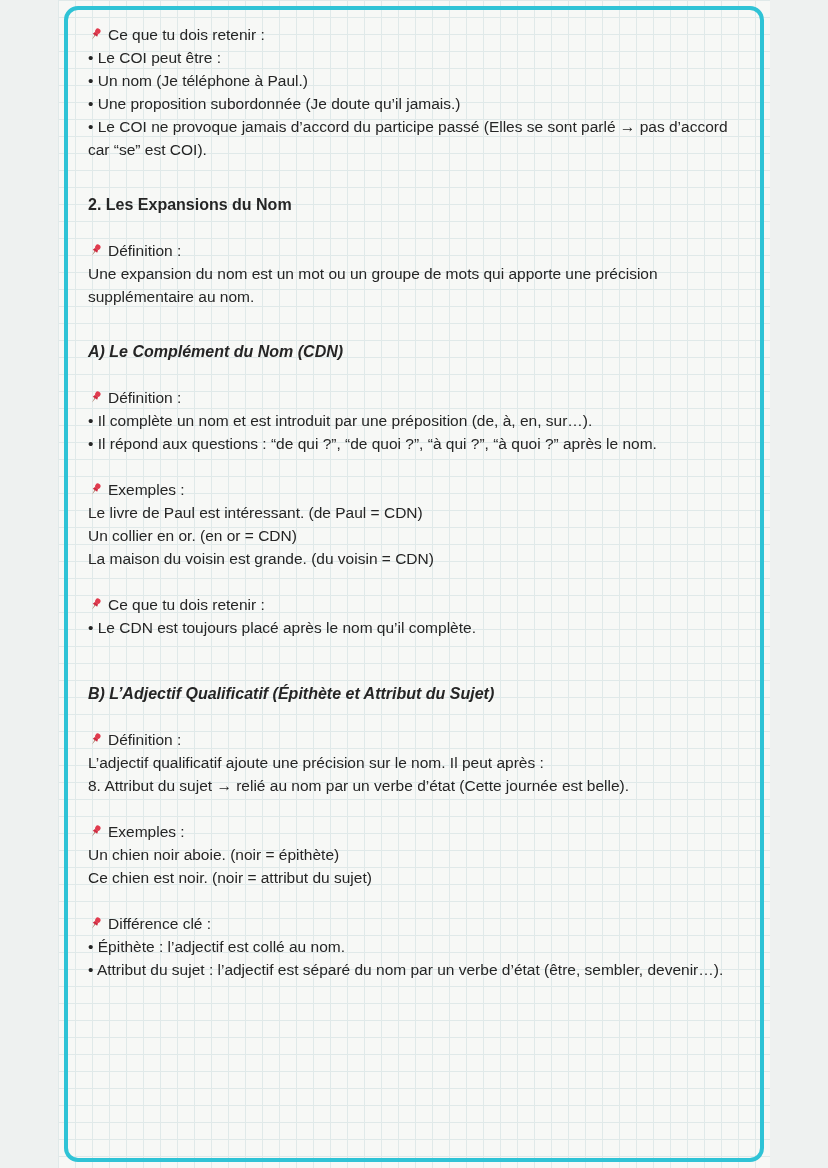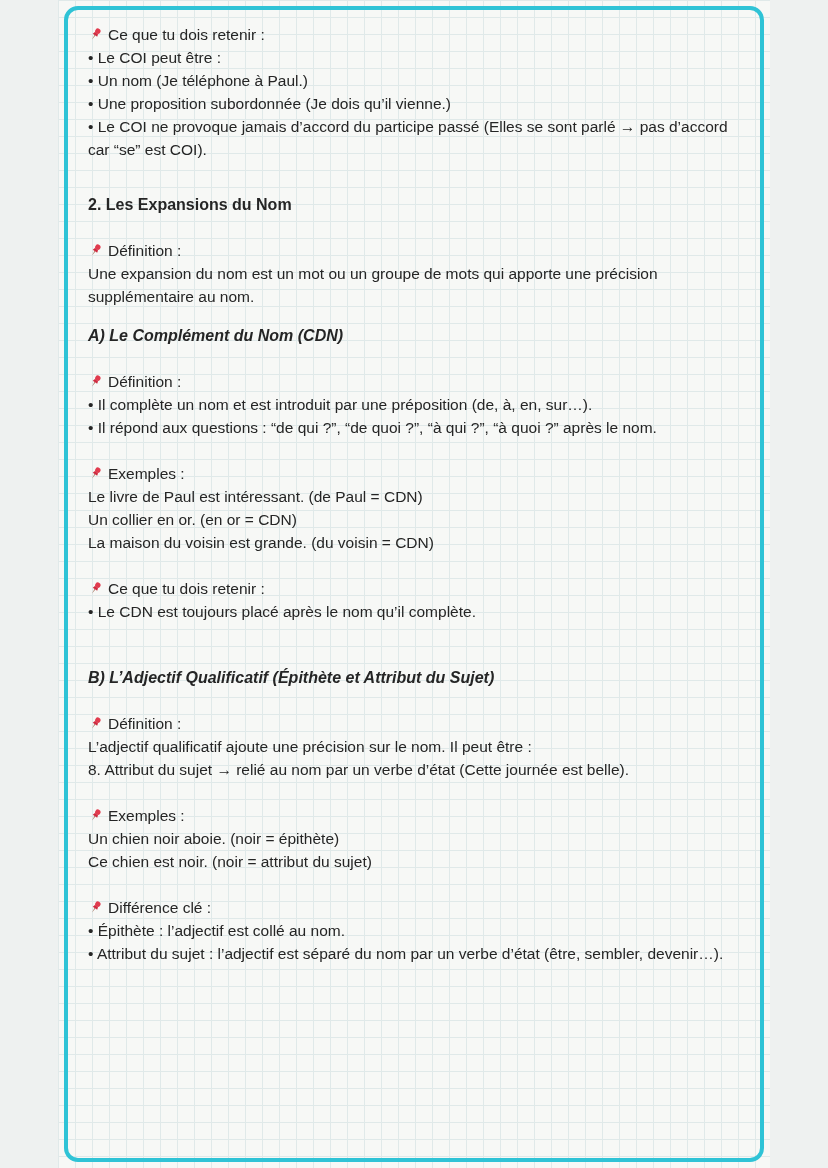--- a/index.html
+++ b/index.html
@@ -42,21 +42,21 @@
   .heading {
     font-weight: bold;
     font-size: 16px;
     margin-top: 32px;
     line-height: 23px;
   }
   .subheading {
     font-weight: bold;
     font-style: italic;
     font-size: 16px;
-    margin-top: 16px;
+    margin-top: 32px;
     line-height: 23px;
   }
   .subheading.big-gap { margin-top: 43px; }
   .pin-svg {
     width: 15px;
     height: 15px;
     margin-right: 5px;
     vertical-align: -2px;
   }
   .hidden-defs {
@@ -85,21 +85,21 @@
   <div class="content">
 
     <section class="group">
       <div class="line">
         <svg class="pin-svg" viewBox="0 0 24 24">
             <use href="#pinshape"></use>
           </svg><span>Ce que tu dois retenir :</span>
       </div>
       <div class="line">• Le COI peut être :</div>
       <div class="line">• Un nom (Je téléphone à Paul.)</div>
-      <div class="line">• Une proposition subordonnée (Je dois qu’il vienne.)</div>
+      <div class="line">• Une proposition subordonnée (Je doute qu’il jamais.)</div>
       <div class="line">• Le COI ne provoque jamais d’accord du participe passé (Elles se sont parlé → pas d’accord car “se” est COI).</div>
     </section>
 
     <div class="heading">2. Les Expansions du Nom</div>
 
     <section class="group">
       <div class="line">
         <svg class="pin-svg" viewBox="0 0 24 24">
             <use href="#pinshape"></use>
           </svg><span>Définition :</span>
@@ -140,21 +140,21 @@
     </section>
 
     <div class="subheading big-gap">B) L’Adjectif Qualificatif (Épithète et Attribut du Sujet)</div>
 
     <section class="group">
       <div class="line">
         <svg class="pin-svg" viewBox="0 0 24 24">
             <use href="#pinshape"></use>
           </svg><span>Définition :</span>
       </div>
-      <div class="line">L’adjectif qualificatif ajoute une précision sur le nom. Il peut être :</div>
+      <div class="line">L’adjectif qualificatif ajoute une précision sur le nom. Il peut après :</div>
       <div class="line">8. Attribut du sujet → relié au nom par un verbe d’état (Cette journée est belle).</div>
     </section>
 
     <section class="group">
       <div class="line">
         <svg class="pin-svg" viewBox="0 0 24 24">
             <use href="#pinshape"></use>
           </svg><span>Exemples :</span>
       </div>
       <div class="line">Un chien noir aboie. (noir = épithète)</div>

